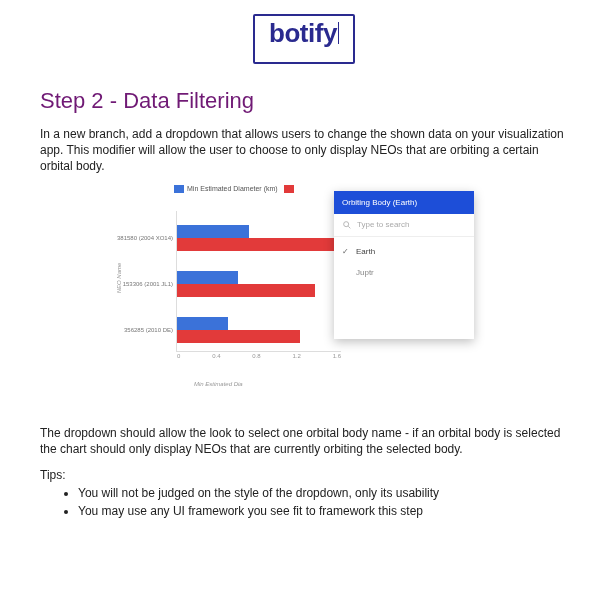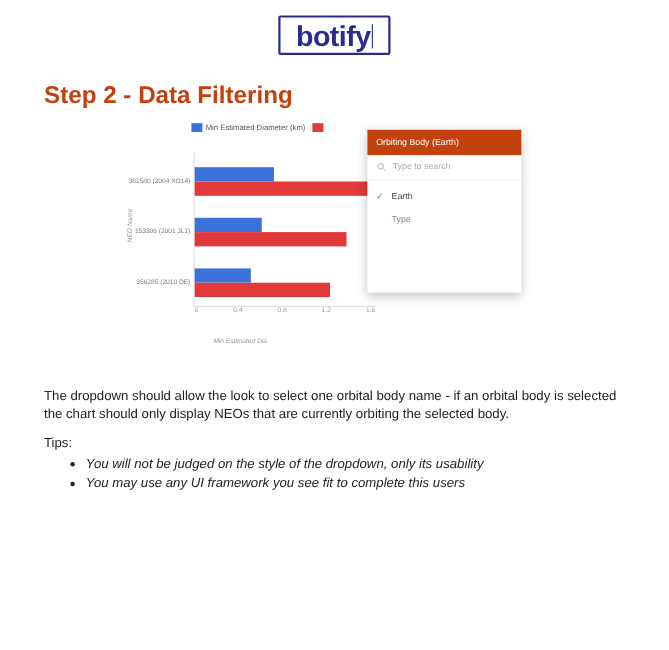--- a/index.html
+++ b/index.html
@@ -14,21 +14,21 @@
     overflow: hidden;
   }
   .logo-wrap {
     display: flex;
     justify-content: center;
     padding-top: 14px;
   }
   .logo {
     border: 2px solid #2a2a8f;
     border-radius: 2px;
-    padding: 4px 14px 2px 14px;
+    padding: 4px 14px 16px 14px;
     line-height: 1;
   }
   .logo-text {
     font-size: 26px;
     font-weight: 700;
     color: #2a2a8f;
     letter-spacing: -0.5px;
     display: inline-flex;
     align-items: baseline;
   }
@@ -40,23 +40,23 @@
     margin-left: 1px;
     position: relative;
     top: 2px;
   }
 
   .content {
     padding: 24px 40px 0 40px;
   }
   h1 {
     font-size: 22px;
-    font-weight: 700;
+    font-weight: 400;
     margin: 0 0 12px 0;
-    color: #c2410c;
+    color: #701a75;
   }
   p { margin: 0 0 10px 0; line-height: 1.35; }
 
   
   .viz {
     position: relative;
     margin: 8px auto 18px auto;
     width: 340px;
     height: 222px;
   }
@@ -150,21 +150,21 @@
   
   .dropdown {
     position: absolute;
     right: 0;
     top: 6px;
     width: 140px;
     background: #fff;
     box-shadow: 0 3px 10px rgba(0,0,0,0.25);
   }
   .dd-header {
-    background: #c2410c;
+    background: #1d4ed8;
     color: #fff;
     font-size: 8px;
     padding: 7px 8px;
   }
   .dd-search {
     display: flex;
     padding: 6px 8px;
     border-bottom: 1px solid #eee;
     color: #aaa;
     font-size: 8px;
@@ -184,38 +184,39 @@
     content: "✓";
     position: absolute;
     left: 8px;
     color: #666;
     font-size: 8px;
   }
   .dd-spacer { height: 54px; }
 
   .tips-label { }
   ul { margin: 2px 0 0 0; padding-left: 38px; }
-  li { margin: 0 0 2px 0; line-height: 1.35; font-style: italic; }
+  li { margin: 0 0 2px 0; line-height: 1.35; }
 </style>
 </head>
 <body>
 
 <div class="logo-wrap">
   <div class="logo">
     <span class="logo-text">
       <span>botify</span>
         <span class="cursor-bar"></span>
     </span>
   </div>
 </div>
 
 <div class="content">
 
   <h1>Step 2 - Data Filtering</h1>
 
+  <p>In a new branch, add a dropdown that allows users to change the shown data on your visualization app. This modifier will allow the user to choose to only display NEOs that are orbiting a certain orbital body.</p>
 
   <div class="viz">
 
     <div class="chart">
       <div class="legend">
         <span class="swatch blue"></span>
         <span>Min Estimated Diameter (km)</span>
         <span class="swatch red" style="margin-left:3px;"></span>
       </div>
 
@@ -255,31 +256,31 @@
             <circle cx="10" cy="10" r="6"></circle>
             <line x1="15" y1="15" x2="20" y2="20"></line>
           </svg>
         <span>Type to search</span>
       </div>
       <div class="dd-list">
         <div class="dd-item selected">
             <span>Earth</span>
           </div>
         <div class="dd-item">
-            <span>Type</span>
+            <span>Juptr</span>
           </div>
       </div>
       <div class="dd-spacer"></div>
     </div>
 
   </div>
 
   <p>The dropdown should allow the look to select one orbital body name - if an orbital body is selected the chart should only display NEOs that are currently orbiting the selected body.</p>
 
   <p style="margin-bottom:0;">
     <span class="tips-label">Tips</span>:
   </p>
   <ul>
     <li>You will not be judged on the style of the dropdown, only its usability</li>
-    <li>You may use any UI framework you see fit to complete this users</li>
+    <li>You may use any UI framework you see fit to framework this step</li>
   </ul>
 
 </div>
 
 </body></html>

